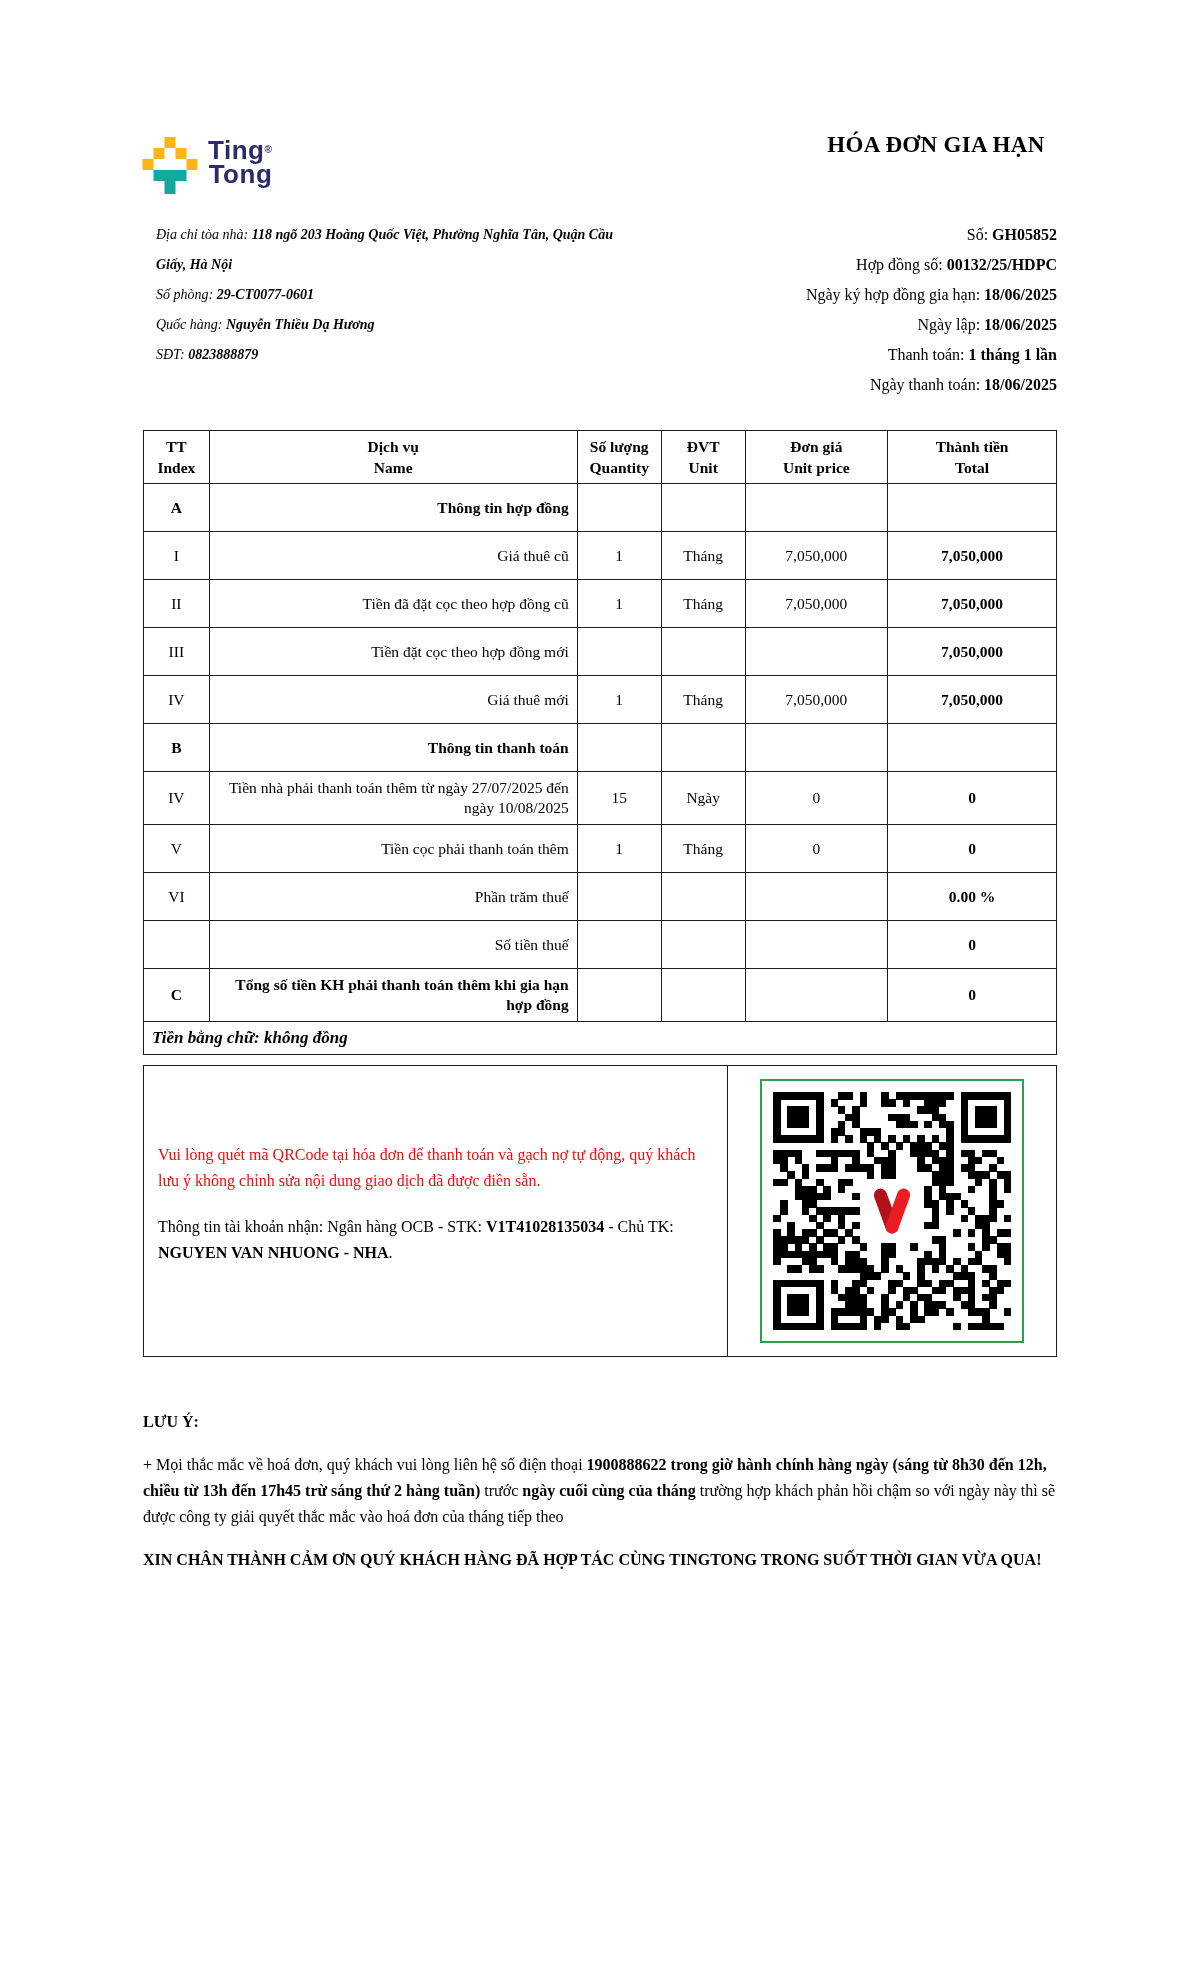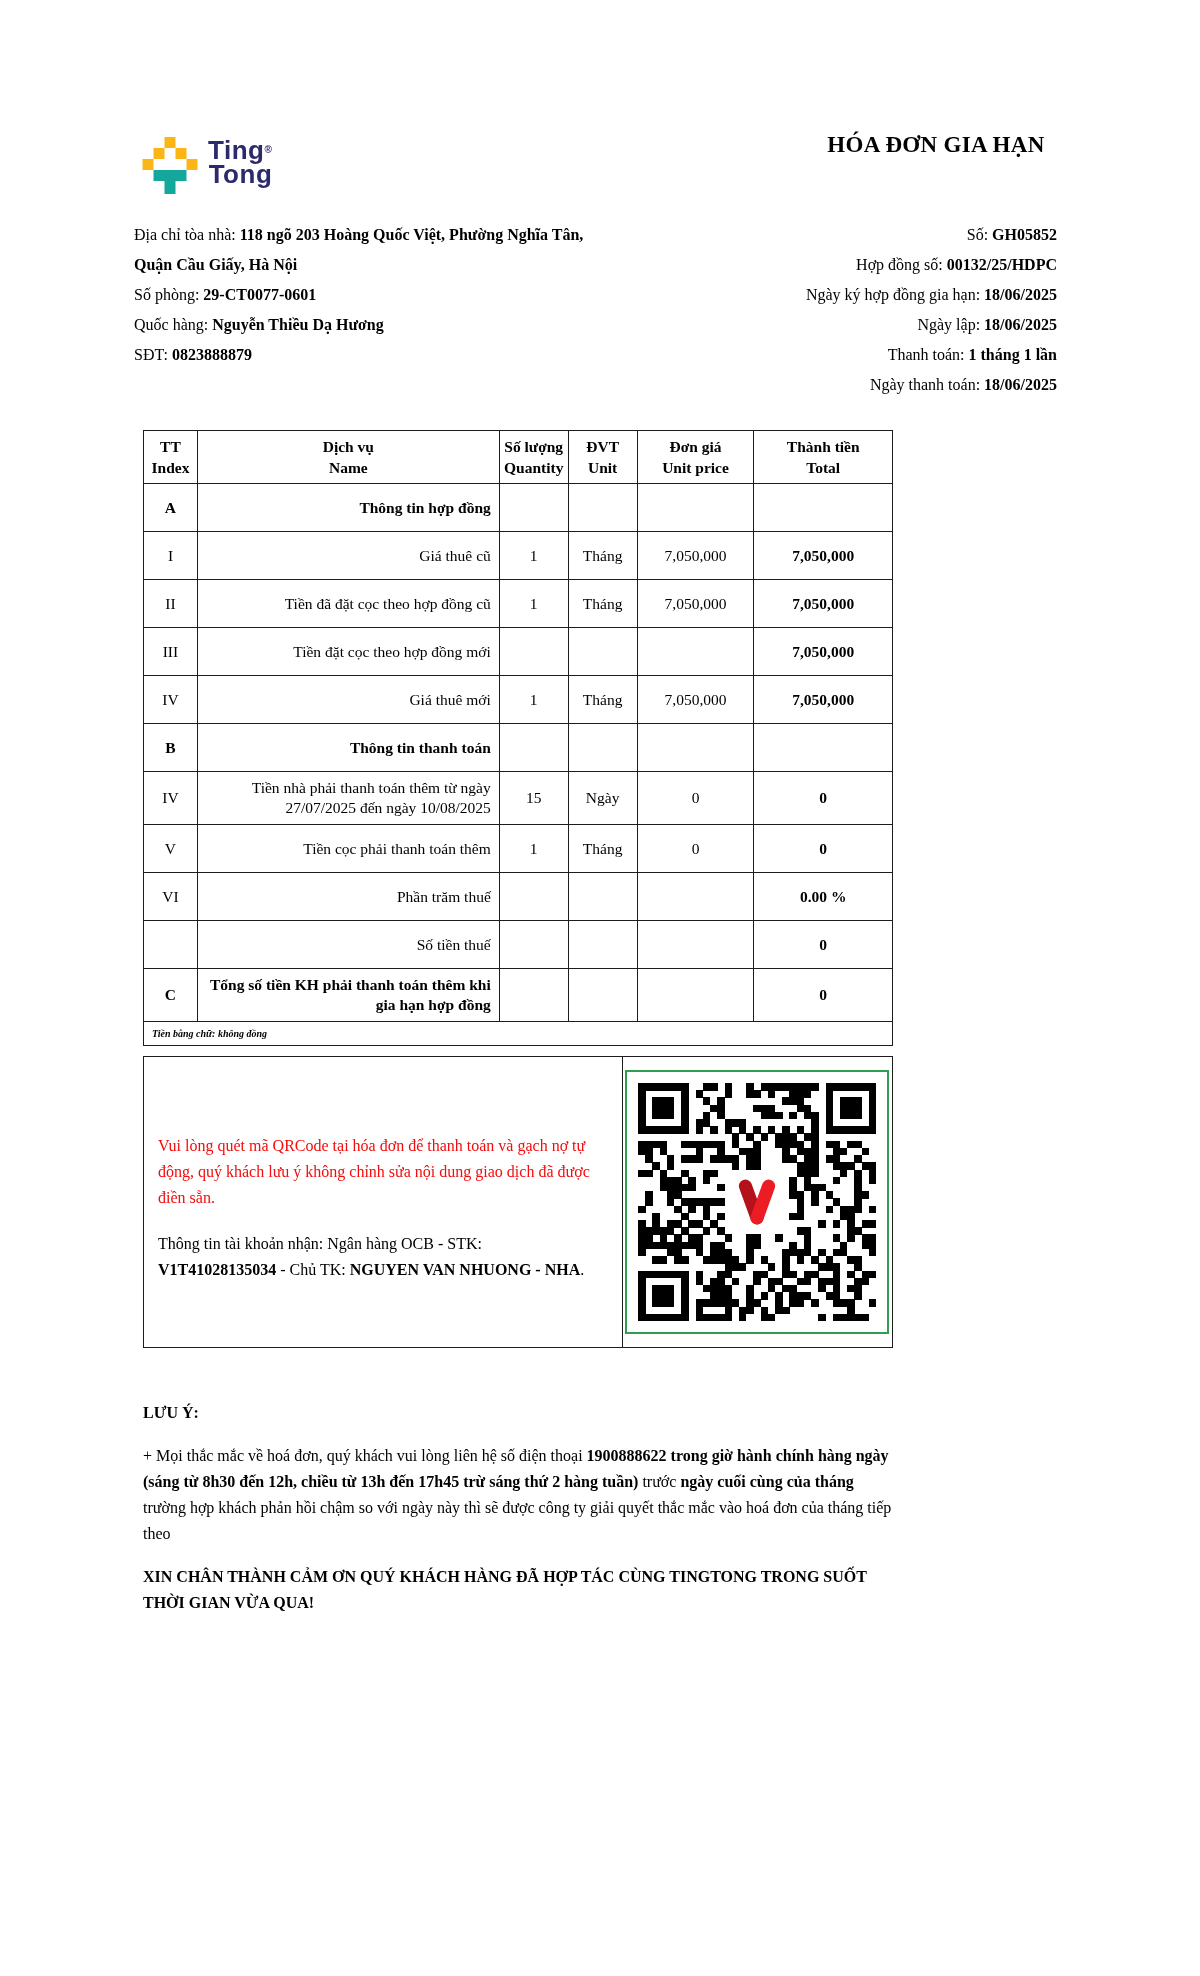--- a/index.html
+++ b/index.html
@@ -9,34 +9,34 @@
   }
   .b{font-weight:bold;}
   
   .logo{position:absolute;left:142px;top:137px;display:flex;align-items:flex-start;text-align:right;}
   .logo-icon{width:56px;height:58px;}
   .wordmark{margin-left:10px;margin-top:1px;font-family:"Liberation Sans","DejaVu Sans",sans-serif;
     font-weight:bold;font-size:26px;line-height:24px;color:#2b2a6b;letter-spacing:0.5px;}
   .wordmark sup{font-size:10px;vertical-align:6px;}
   .doc-title{position:absolute;left:936px;top:132px;transform:translateX(-50%);
     font-size:23px;font-weight:bold;white-space:nowrap;letter-spacing:0.3px;}
-  .info-left{position:absolute;left:134px;top:220px;width:478px;font-size:16px;line-height:30px;}
+  .info-left{position:absolute;left:156px;top:220px;width:478px;font-size:14px;line-height:30px;font-style:italic;}
   .info-right{position:absolute;right:143px;top:220px;width:470px;font-size:16px;line-height:30px;text-align:right;}
   .info-line{}
   
-  .main{position:absolute;left:143px;top:430px;width:750px;}
+  .main{position:absolute;left:143px;top:430px;width:914px;}
   table.inv{width:100%;border-collapse:collapse;font-size:15.5px;}
   table.inv th,table.inv td{border:1.8px solid #1c1c1c;padding:6px 8px;vertical-align:middle;}
   table.inv th{font-weight:bold;text-align:center;padding:5px 4px;line-height:21px;}
   td.c-idx{text-align:center;height:35px;}
   td.c-name{text-align:right;padding-left:12px;line-height:20px;}
   td.c-qty,td.c-unit,td.c-price{text-align:center;}
   td.c-total{text-align:center;font-weight:bold;}
   tr.section td.c-name,tr.section td.c-idx{font-weight:bold;}
-  td.words{font-weight:bold;font-style:italic;padding:10px 12px;font-size:10px;}
+  td.words{font-weight:bold;font-style:italic;padding:10px 12px;font-size:17px;}
   
   .qr-row{margin-top:10px;border:1.8px solid #1c1c1c;display:flex;height:292px;box-sizing:border-box;}
   .qr-left{width:64%;border-right:1.8px solid #1c1c1c;box-sizing:border-box;padding:76px 26px 10px 14px;font-size:16px;line-height:26px;}
   .notice-red{margin:0;}
   .account{margin:20px 0 0 0;}
   .qr-cell{width:36%;display:flex;align-items:center;justify-content:center;}
   .qr-frame{border:2.5px solid #2e9e50;background:#fff;padding:11px;line-height:0;}
   .qr-box{position:relative;width:238px;height:238px;}
   .qr-box svg.code{width:238px;height:238px;display:block;}
   .qr-vlogo{position:absolute;left:50%;top:50%;width:58px;height:58px;transform:translate(-50%,-50%);background:#fff;border-radius:6px;}

